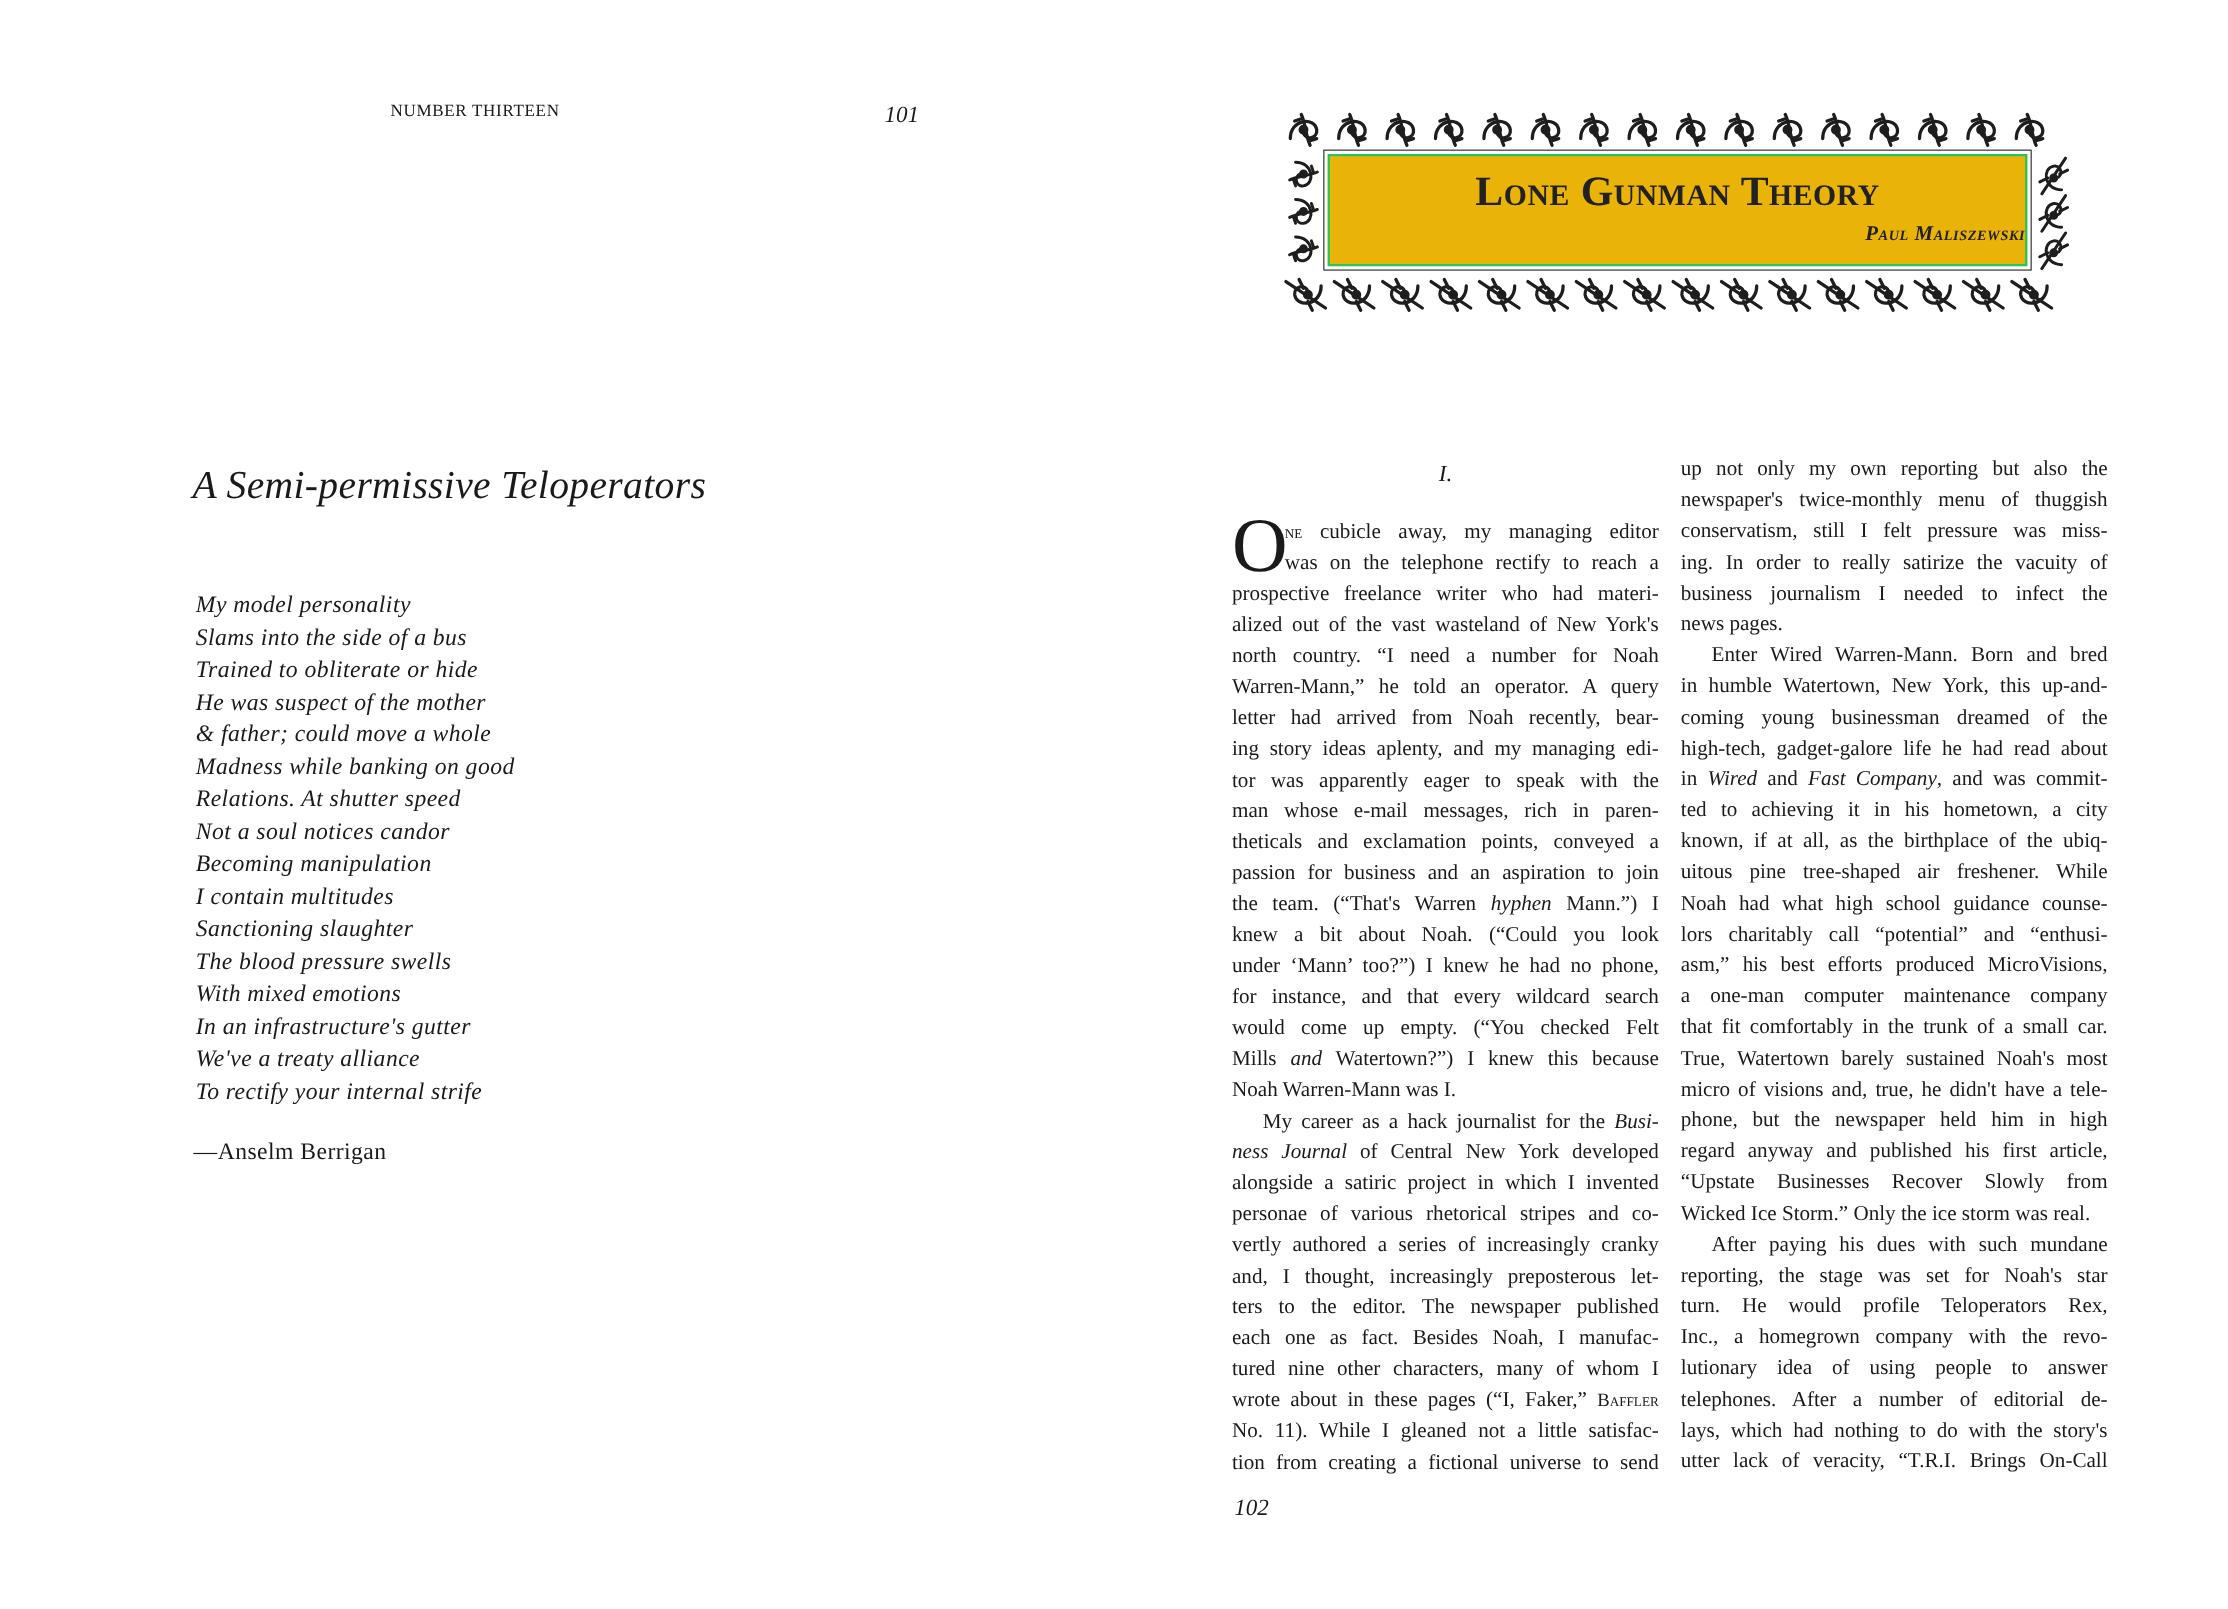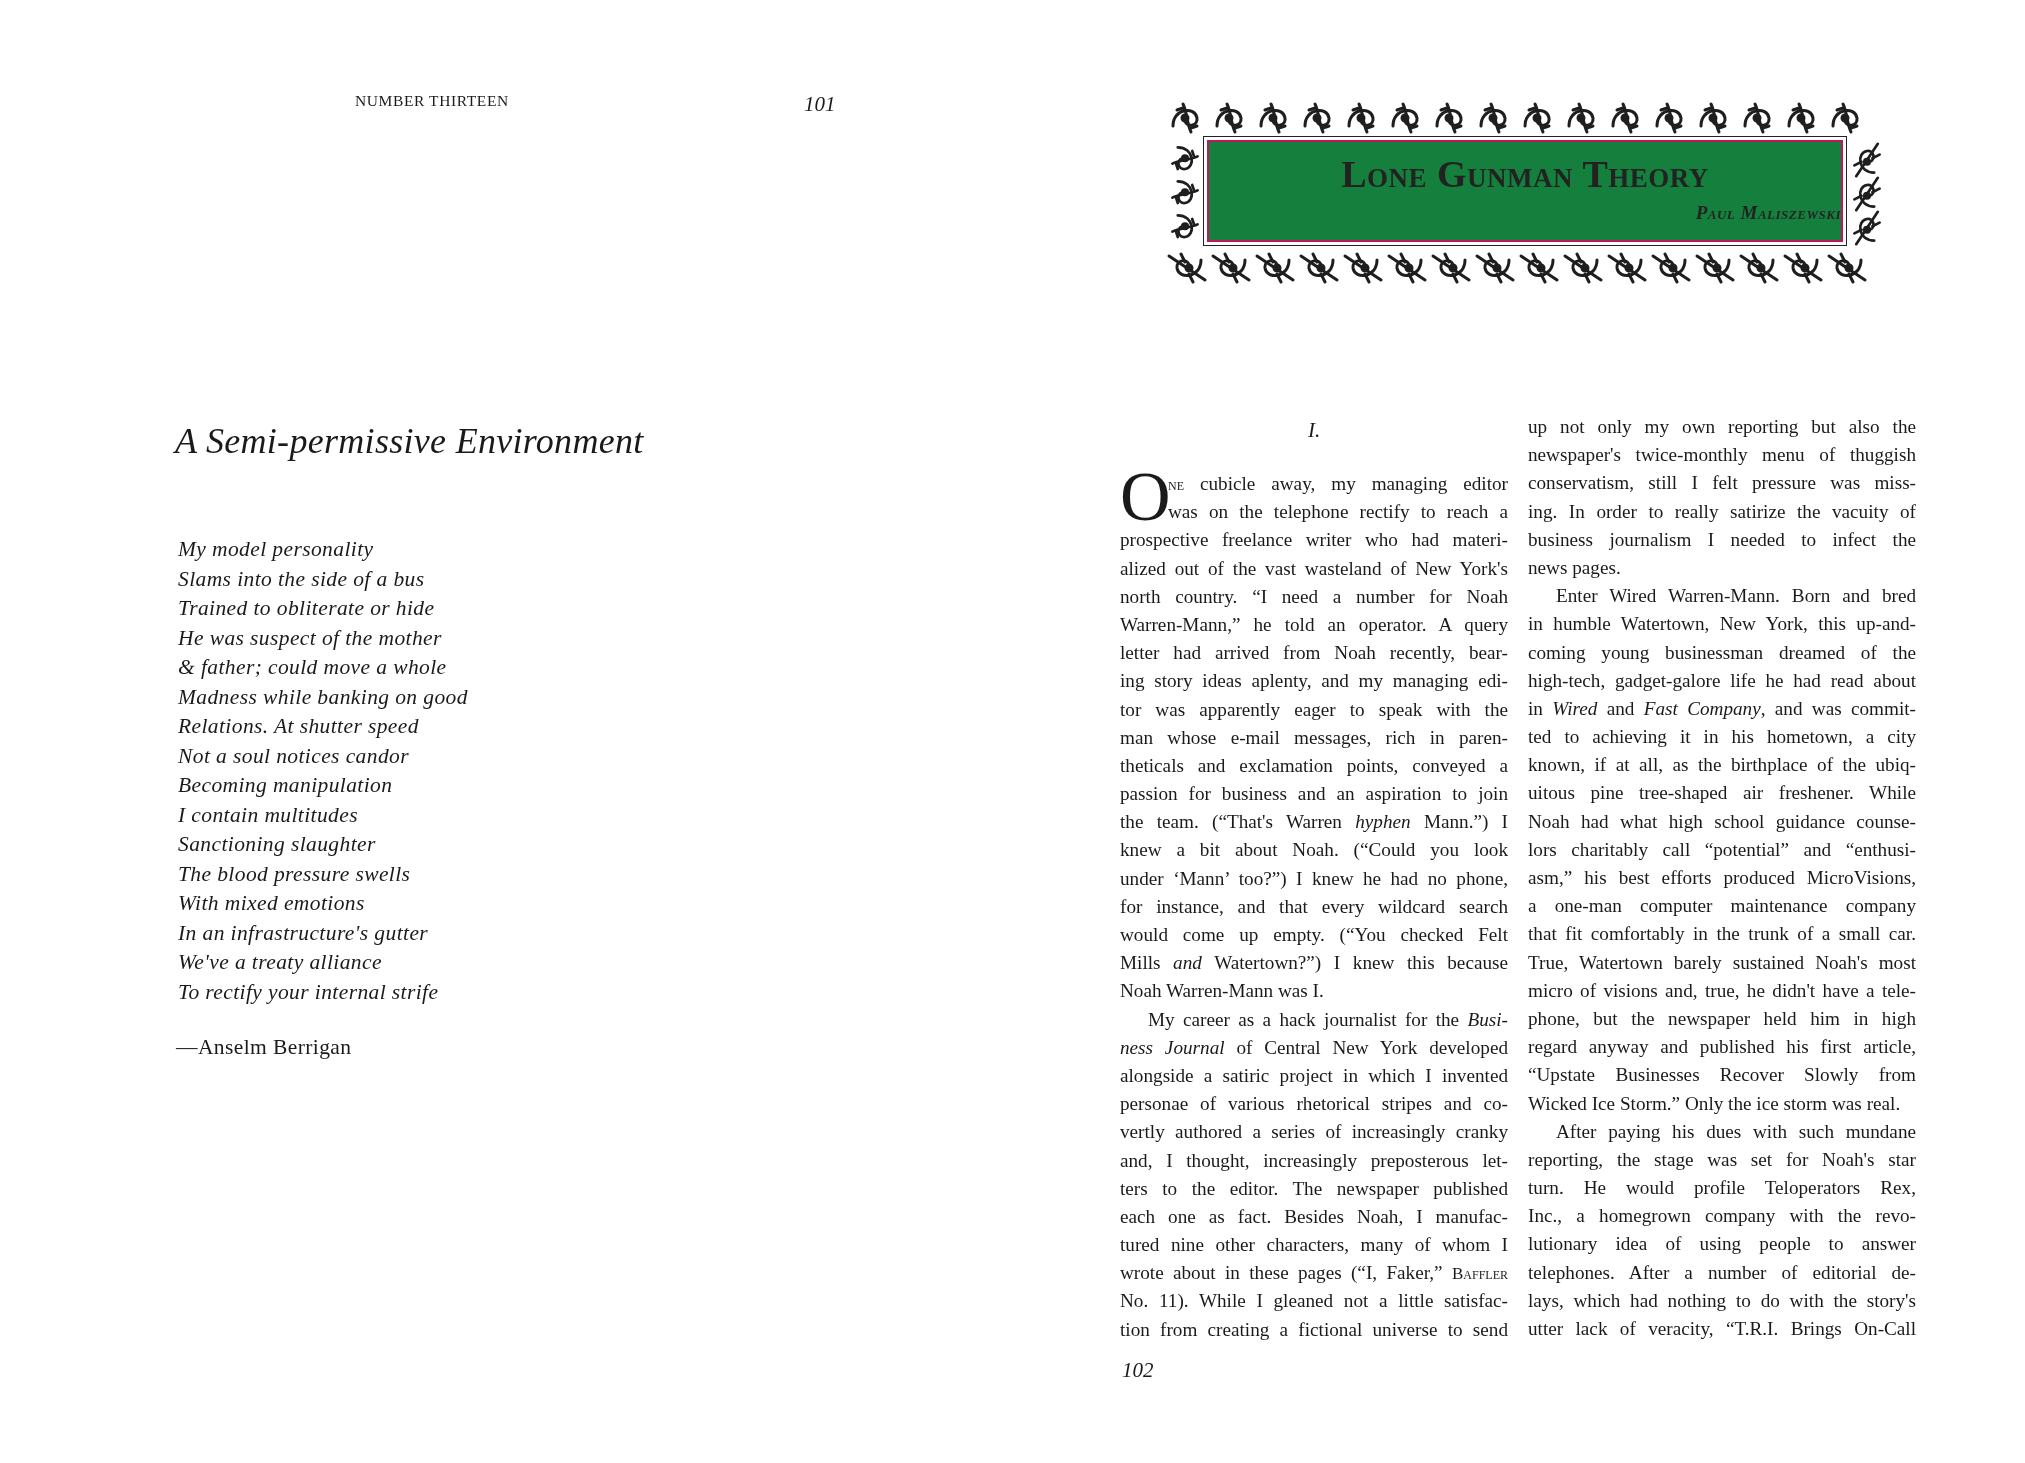--- a/index.html
+++ b/index.html
@@ -14,21 +14,21 @@
   #folio-102 { left:110px; top:1358px; }
 
   .poem-title { position:absolute; left:175px; top:420px; font-style:italic; font-size:36px; letter-spacing:0.3px; white-space:nowrap; }
   .poem { position:absolute; left:178px; top:535px; font-size:21.5px; line-height:29.5px; letter-spacing:0.4px; }
   .poem-line { white-space:nowrap;font-style:italic; }
   .poem-author { position:absolute; left:176px; top:1035px; font-size:21.5px; letter-spacing:0.4px; }
 
   
   .ornament { position:absolute; left:153px; top:98px; width:722px; height:190px; }
   .ornament svg { position:absolute; left:0; top:0; }
-  .ornament-inner { position:absolute; left:42px; top:42px; width:632px; height:98px; border:2px solid #be185d; background:#15803d; box-shadow:0 0 0 3px #fff, 0 0 0 4px #222; }
+  .ornament-inner { position:absolute; left:42px; top:42px; width:632px; height:98px; border:2px solid #22c55e; background:#eab308; box-shadow:0 0 0 3px #fff, 0 0 0 4px #222; }
   .article-title { position:absolute; left:0; right:0; top:10px; text-align:center; font-family:"Liberation Serif",serif; font-weight:bold; font-size:38px; letter-spacing:0.5px; color:#222; font-variant:small-caps; }
   .article-author { position:absolute; left:0; right:0; top:60px; text-align:right; font-family:"Liberation Serif",serif; font-weight:bold; font-style:italic; font-size:19px; color:#222; font-variant:small-caps; letter-spacing:0.5px; }
 
   .section-num { position:absolute; left:296px; top:418px; font-style:italic; font-size:21px; }
 
   .col { position:absolute; width:388px; font-size:19.2px; line-height:28.2px; text-align:justify; text-align-last:justify; }
   #col-1 { left:108px; top:470px; }
   #col-2 { left:516px; top:413px; }
   .ln { display:block; white-space:nowrap; text-align-last:justify; height:28.2px; }
   .ln.last { text-align-last:left; }
@@ -37,21 +37,21 @@
   .ln.dc { padding-left:48px; }
   .sc { font-variant:small-caps; font-size:17px; }
   em { font-style:italic; }
 </style>
 </head>
 <body>
 
 <div class="page" id="left-page">
   <div class="running-head">NUMBER THIRTEEN</div>
   <div class="folio" id="folio-101">101</div>
-  <div class="poem-title">A Semi-permissive Environment</div>
+  <div class="poem-title">A Semi-permissive Teloperators</div>
   <div class="poem" id="poem">
       <div class="poem-line">My model personality</div>
       <div class="poem-line">Slams into the side of a bus</div>
       <div class="poem-line">Trained to obliterate or hide</div>
       <div class="poem-line">He was suspect of the mother</div>
       <div class="poem-line">&amp; father; could move a whole</div>
       <div class="poem-line">Madness while banking on good</div>
       <div class="poem-line">Relations. At shutter speed</div>
       <div class="poem-line">Not a soul notices candor</div>
       <div class="poem-line">Becoming manipulation</div>

